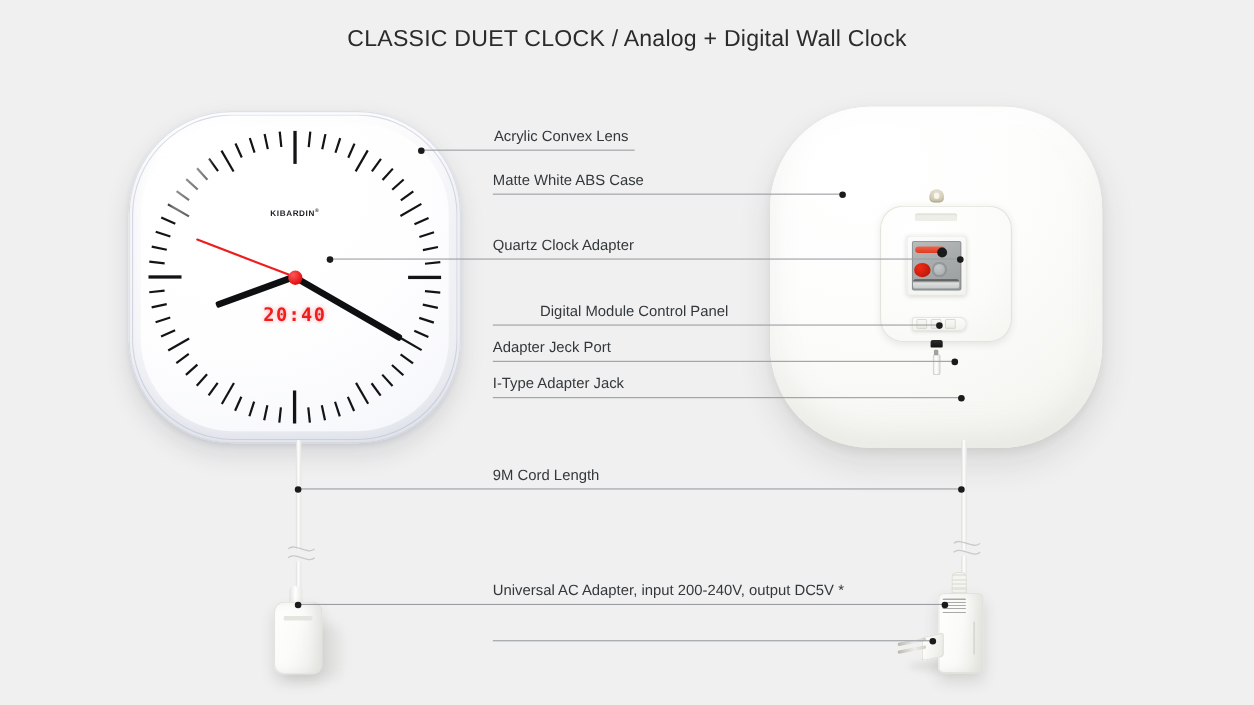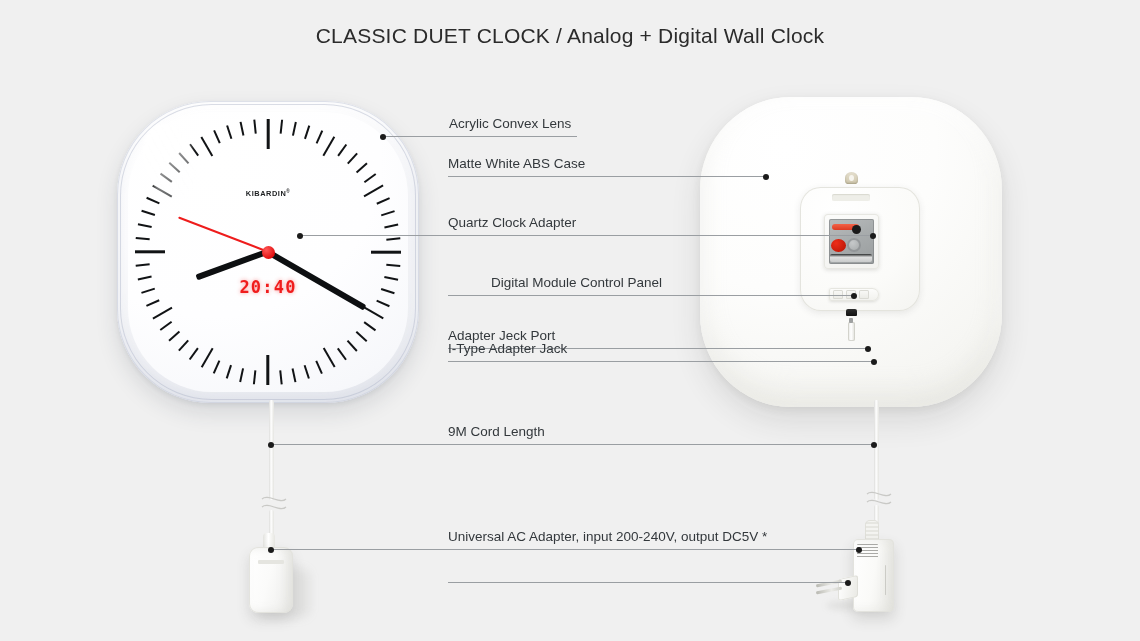--- a/index.html
+++ b/index.html
@@ -581,21 +581,21 @@
     <div class="cdot right"></div>
     <div class="ctext" style="left:148px;">Quartz Clock Adapter</div>
   </div>
 
   <div class="callout" style="left:448px; top:267px; width:406px; height:29px;">
     <div class="cline" style="left:0; width:406px;"></div>
     <div class="cdot right"></div>
     <div class="ctext" style="left:0;margin-left:43px;">Digital Module Control Panel</div>
   </div>
 
-  <div class="callout" style="left:448px; top:300px; width:420px; height:29px;margin-top:20px;">
+  <div class="callout" style="left:448px; top:300px; width:420px; height:29px;">
     <div class="cline" style="left:0; width:420px;"></div>
     <div class="cdot right"></div>
     <div class="ctext" style="left:0;">Adapter Jeck Port</div>
   </div>
 
   <div class="callout" style="left:448px; top:333px; width:426px; height:29px;">
     <div class="cline" style="left:0; width:426px;"></div>
     <div class="cdot right"></div>
     <div class="ctext" style="left:0;">I-Type Adapter Jack</div>
   </div>

